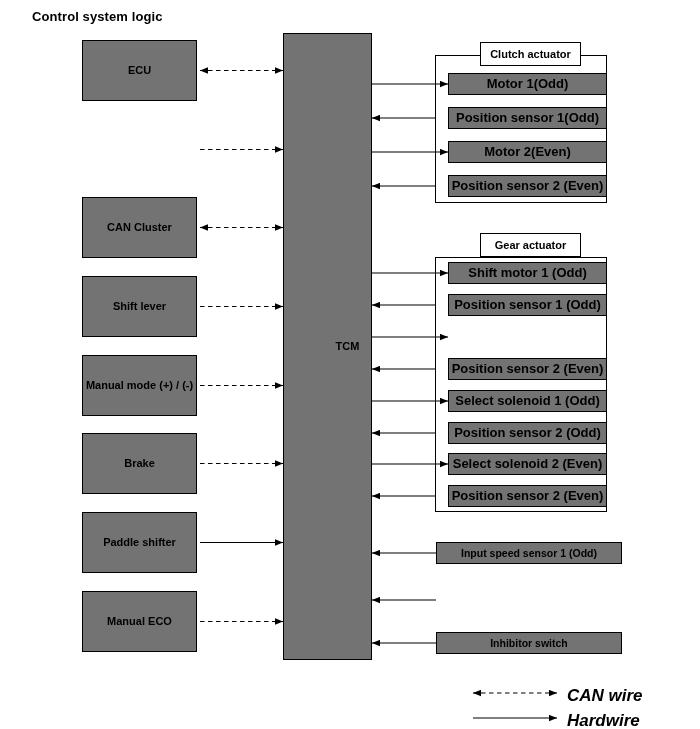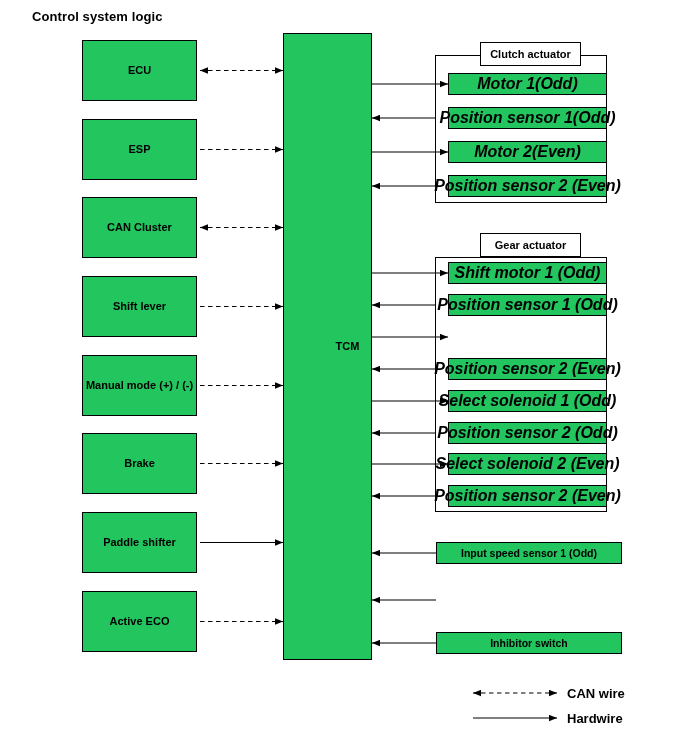--- a/index.html
+++ b/index.html
@@ -30,21 +30,21 @@
     font-weight: bold;
     color: #000000;
     letter-spacing: 0.1px;
     white-space: nowrap;
     text-align: right;
   }
   .node {
     position: absolute;
     box-sizing: border-box;
     border: 1.4px solid #000000;
-    background: #22c55e;
+    background: #737373;
     display: flex;
     align-items: center;
     justify-content: center;
     color: #000000;
     text-align: center;
   }
   .node-label {
     font-size: 11px;
     font-weight: bold;
     line-height: 1.15;
@@ -74,32 +74,33 @@
     align-items: center;
     justify-content: center;
     z-index: 3;
   }
   .group-title .node-label { font-size: 11px; }
   .sub-node {
     width: 159px;
     height: 22px;
     z-index: 2;
   }
-  .sub-node .node-label { font-size: 16px; font-style: italic; }
+  .sub-node .node-label { font-size: 13px; }
   .sensor-node {
     width: 186px;
     height: 22px;
   }
   .sensor-node .node-label { font-size: 10.5px; }
   .legend-label {
     position: absolute;
-    font-size: 13px;
+    font-size: 17px;
     font-weight: bold;
     color: #000000;
     white-space: nowrap;
+    font-style: italic;
   }
 </style>
 </head>
 <body>
 
 <div id="canvas">
 
   <div class="page-title">Control system logic</div>
 
   <svg id="diagram-svg" viewBox="0 0 700 729" xmlns="http://www.w3.org/2000/svg">
@@ -136,40 +137,37 @@
         <line x1="372" y1="600" x2="436" y2="600" stroke="#000000" stroke-width="1.2" marker-start="url(#arrow-l)"></line>
         <line x1="372" y1="643" x2="436" y2="643" stroke="#000000" stroke-width="1.2" marker-start="url(#arrow-l)"></line>
         <line x1="473" y1="693" x2="557" y2="693" stroke="#000000" stroke-width="1.2" stroke-dasharray="4.5,3.5" marker-end="url(#arrow-r)" marker-start="url(#arrow-l)"></line>
         <line x1="473" y1="718" x2="557" y2="718" stroke="#000000" stroke-width="1.2" marker-end="url(#arrow-r)"></line>
       </g>
   </svg>
 
   <div class="node input-node" style="left:82px; top:40px;">
     <span class="node-label">ECU</span>
   </div>
-  <div class="node input-node" style="left:82px; top:119px;">
-    <span class="node-label">ESP</span>
-  </div>
   <div class="node input-node" style="left:82px; top:197px;">
     <span class="node-label">CAN Cluster</span>
   </div>
   <div class="node input-node" style="left:82px; top:276px;">
     <span class="node-label">Shift lever</span>
   </div>
   <div class="node input-node" style="left:82px; top:355px;">
     <span class="node-label">Manual mode (+) / (-)</span>
   </div>
   <div class="node input-node" style="left:82px; top:433px;">
     <span class="node-label">Brake</span>
   </div>
   <div class="node input-node" style="left:82px; top:512px;">
     <span class="node-label">Paddle shifter</span>
   </div>
   <div class="node input-node" style="left:82px; top:591px;">
-    <span class="node-label">Active ECO</span>
+    <span class="node-label">Manual ECO</span>
   </div>
 
   <div class="node tcm-node">
     <span class="node-label">TCM</span>
   </div>
 
   <div class="group-box" style="left:435px; top:55px; width:172px; height:148px;"></div>
   <div class="group-title" style="left:480px; top:42px; width:101px;">
     <span class="node-label">Clutch actuator</span>
   </div>

